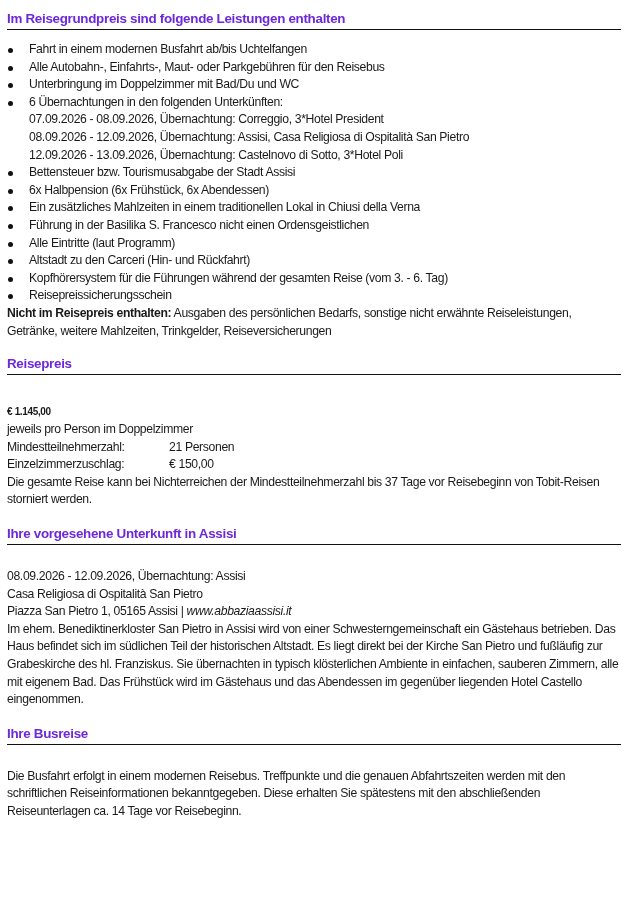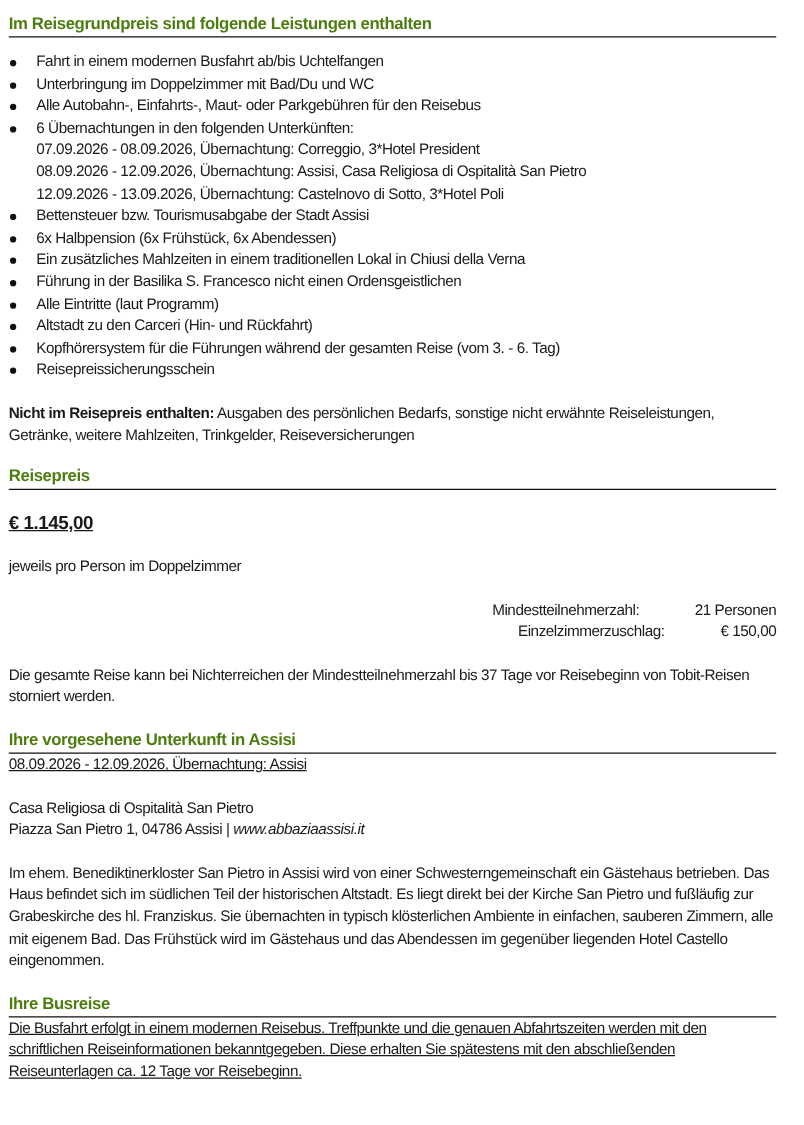--- a/index.html
+++ b/index.html
@@ -16,21 +16,21 @@
       color: #1a1a1a;
       letter-spacing: -0.35px;
     }
     .page {
       position: relative;
       padding: 0 22px 0 7px;
     }
     .section-heading {
       font-weight: bold;
       font-size: 13.4px;
-      color: #4d7c0f;
+      color: #6d28d9;
       padding-bottom: 3px;
       border-bottom: 1.3px solid #111;
       margin: 0;
       letter-spacing: -0.3px;
     }
     .h1 { margin-top: 11px; }
     ul.services {
       list-style: none;
       margin: 11px 0 0 0;
       padding: 0;
@@ -50,51 +50,49 @@
       background: #111;
     }
     ul.services li .sub {
       display: block;
     }
     .para {
       margin: 0;
       line-height: 17.6px;
     }
     .bold { font-weight: bold; }
-    .mt-lg { margin-top: 17px; }
+    .mt-lg { }
     .price {
       font-weight: bold;
-      font-size: 15px;
-      margin-top: 18px;
+      font-size: 10px;
+      margin-top: 28px;
       line-height: 18px;
-      text-decoration: underline;
     }
     .kv {
       display: flex;
       line-height: 17.6px;
-      justify-content: flex-end;
     }
     .kv .k { width: 162px; }
     .italic { font-style: italic; }
     .s-reisepreis { margin-top: 16px; }
     .s-unterkunft { margin-top: 17px; }
     .s-bus { margin-top: 17px; }
-    .gap-sm { margin-top: 0; text-decoration: underline; }
+    .gap-sm { margin-top: 23px; }
   </style>
 </head>
 <body>
 
 <div class="page">
 
   <section>
     <h2 class="section-heading h1">Im Reisegrundpreis sind folgende Leistungen enthalten</h2>
     <ul class="services">
       <li><span class="bullet"></span><span>Fahrt in einem modernen Busfahrt ab/bis Uchtelfangen</span></li>
+      <li><span class="bullet"></span><span>Alle Autobahn-, Einfahrts-, Maut- oder Parkgebühren für den Reisebus</span></li>
       <li><span class="bullet"></span><span>Unterbringung im Doppelzimmer mit Bad/Du und WC</span></li>
-      <li><span class="bullet"></span><span>Alle Autobahn-, Einfahrts-, Maut- oder Parkgebühren für den Reisebus</span></li>
       <li><span class="bullet"></span><span>6 Übernachtungen in den folgenden Unterkünften:</span>
         <span class="sub">07.09.2026 - 08.09.2026, Übernachtung: Correggio, 3*Hotel President</span>
         <span class="sub">08.09.2026 - 12.09.2026, Übernachtung: Assisi, Casa Religiosa di Ospitalità San Pietro</span>
         <span class="sub">12.09.2026 - 13.09.2026, Übernachtung: Castelnovo di Sotto, 3*Hotel Poli</span>
       </li>
       <li><span class="bullet"></span><span>Bettensteuer bzw. Tourismusabgabe der Stadt Assisi</span></li>
       <li><span class="bullet"></span><span>6x Halbpension (6x Frühstück, 6x Abendessen)</span></li>
       <li><span class="bullet"></span><span>Ein zusätzliches Mahlzeiten in einem traditionellen Lokal in Chiusi della Verna</span></li>
       <li><span class="bullet"></span><span>Führung in der Basilika S. Francesco nicht einen Ordensgeistlichen</span></li>
       <li><span class="bullet"></span><span>Alle Eintritte (laut Programm)</span></li>
@@ -120,23 +118,23 @@
       </div>
     </div>
     <p class="para mt-lg">Die gesamte Reise kann bei Nichterreichen der Mindestteilnehmerzahl bis 37 Tage vor Reisebeginn von Tobit-Reisen storniert werden.</p>
   </section>
 
   <section class="s-unterkunft">
     <h2 class="section-heading">Ihre vorgesehene Unterkunft in Assisi</h2>
     <p class="para gap-sm">08.09.2026 - 12.09.2026, Übernachtung: Assisi</p>
     <div class="mt-lg">
       <p class="para">Casa Religiosa di Ospitalità San Pietro</p>
-      <p class="para"><span>Piazza San Pietro 1, 04786 Assisi | </span><span class="italic">www.abbaziaassisi.it</span></p>
+      <p class="para"><span>Piazza San Pietro 1, 05165 Assisi | </span><span class="italic">www.abbaziaassisi.it</span></p>
     </div>
     <p class="para mt-lg">Im ehem. Benediktinerkloster San Pietro in Assisi wird von einer Schwesterngemeinschaft ein Gästehaus betrieben. Das Haus befindet sich im südlichen Teil der historischen Altstadt. Es liegt direkt bei der Kirche San Pietro und fußläufig zur Grabeskirche des hl. Franziskus. Sie übernachten in typisch klösterlichen Ambiente in einfachen, sauberen Zimmern, alle mit eigenem Bad. Das Frühstück wird im Gästehaus und das Abendessen im gegenüber liegenden Hotel Castello eingenommen.</p>
   </section>
 
   <section class="s-bus">
     <h2 class="section-heading">Ihre Busreise</h2>
-    <p class="para gap-sm">Die Busfahrt erfolgt in einem modernen Reisebus. Treffpunkte und die genauen Abfahrtszeiten werden mit den schriftlichen Reiseinformationen bekanntgegeben. Diese erhalten Sie spätestens mit den abschließenden Reiseunterlagen ca. 12 Tage vor Reisebeginn.</p>
+    <p class="para gap-sm">Die Busfahrt erfolgt in einem modernen Reisebus. Treffpunkte und die genauen Abfahrtszeiten werden mit den schriftlichen Reiseinformationen bekanntgegeben. Diese erhalten Sie spätestens mit den abschließenden Reiseunterlagen ca. 14 Tage vor Reisebeginn.</p>
   </section>
 
 </div>
 
 </body></html>

